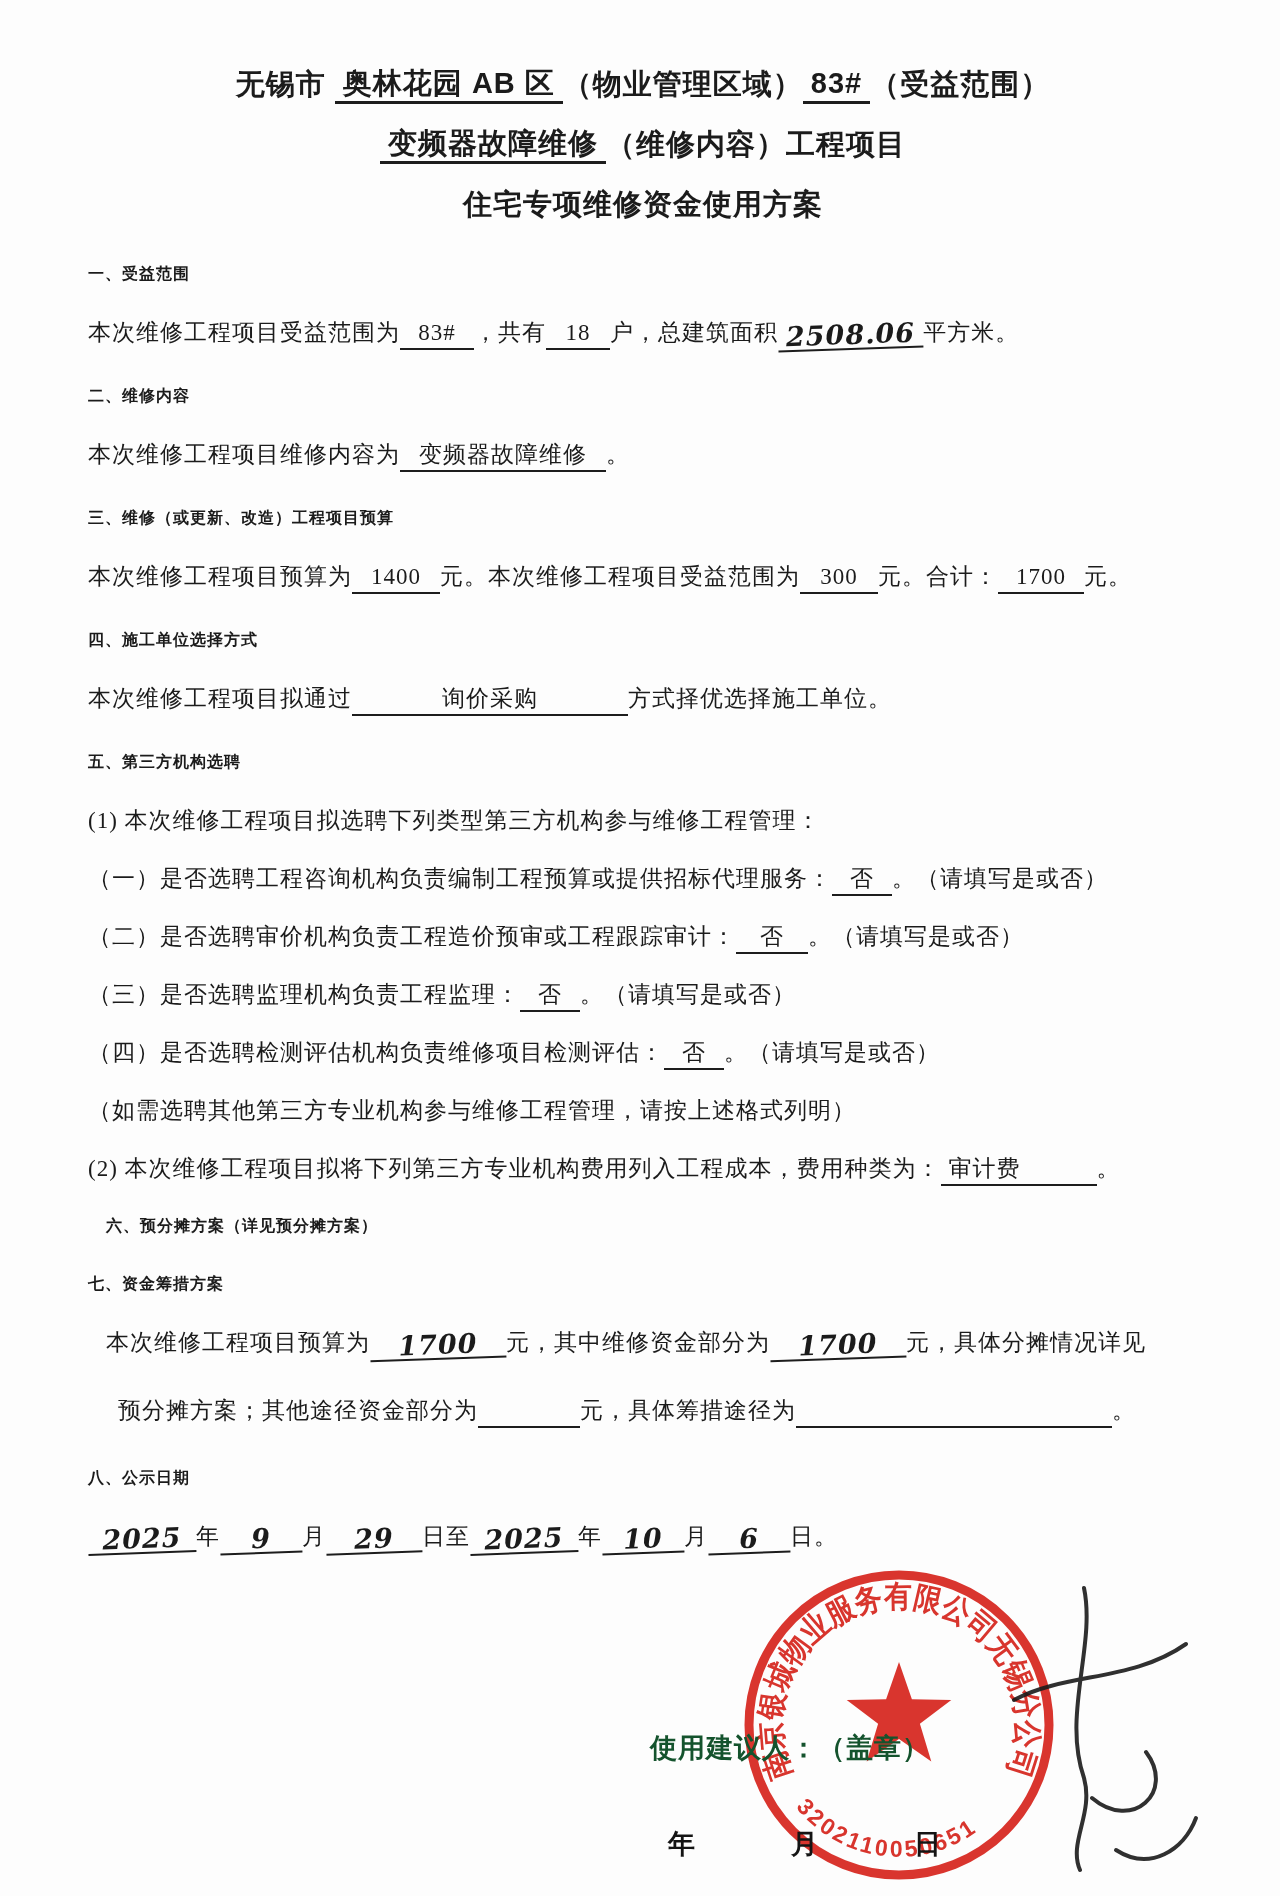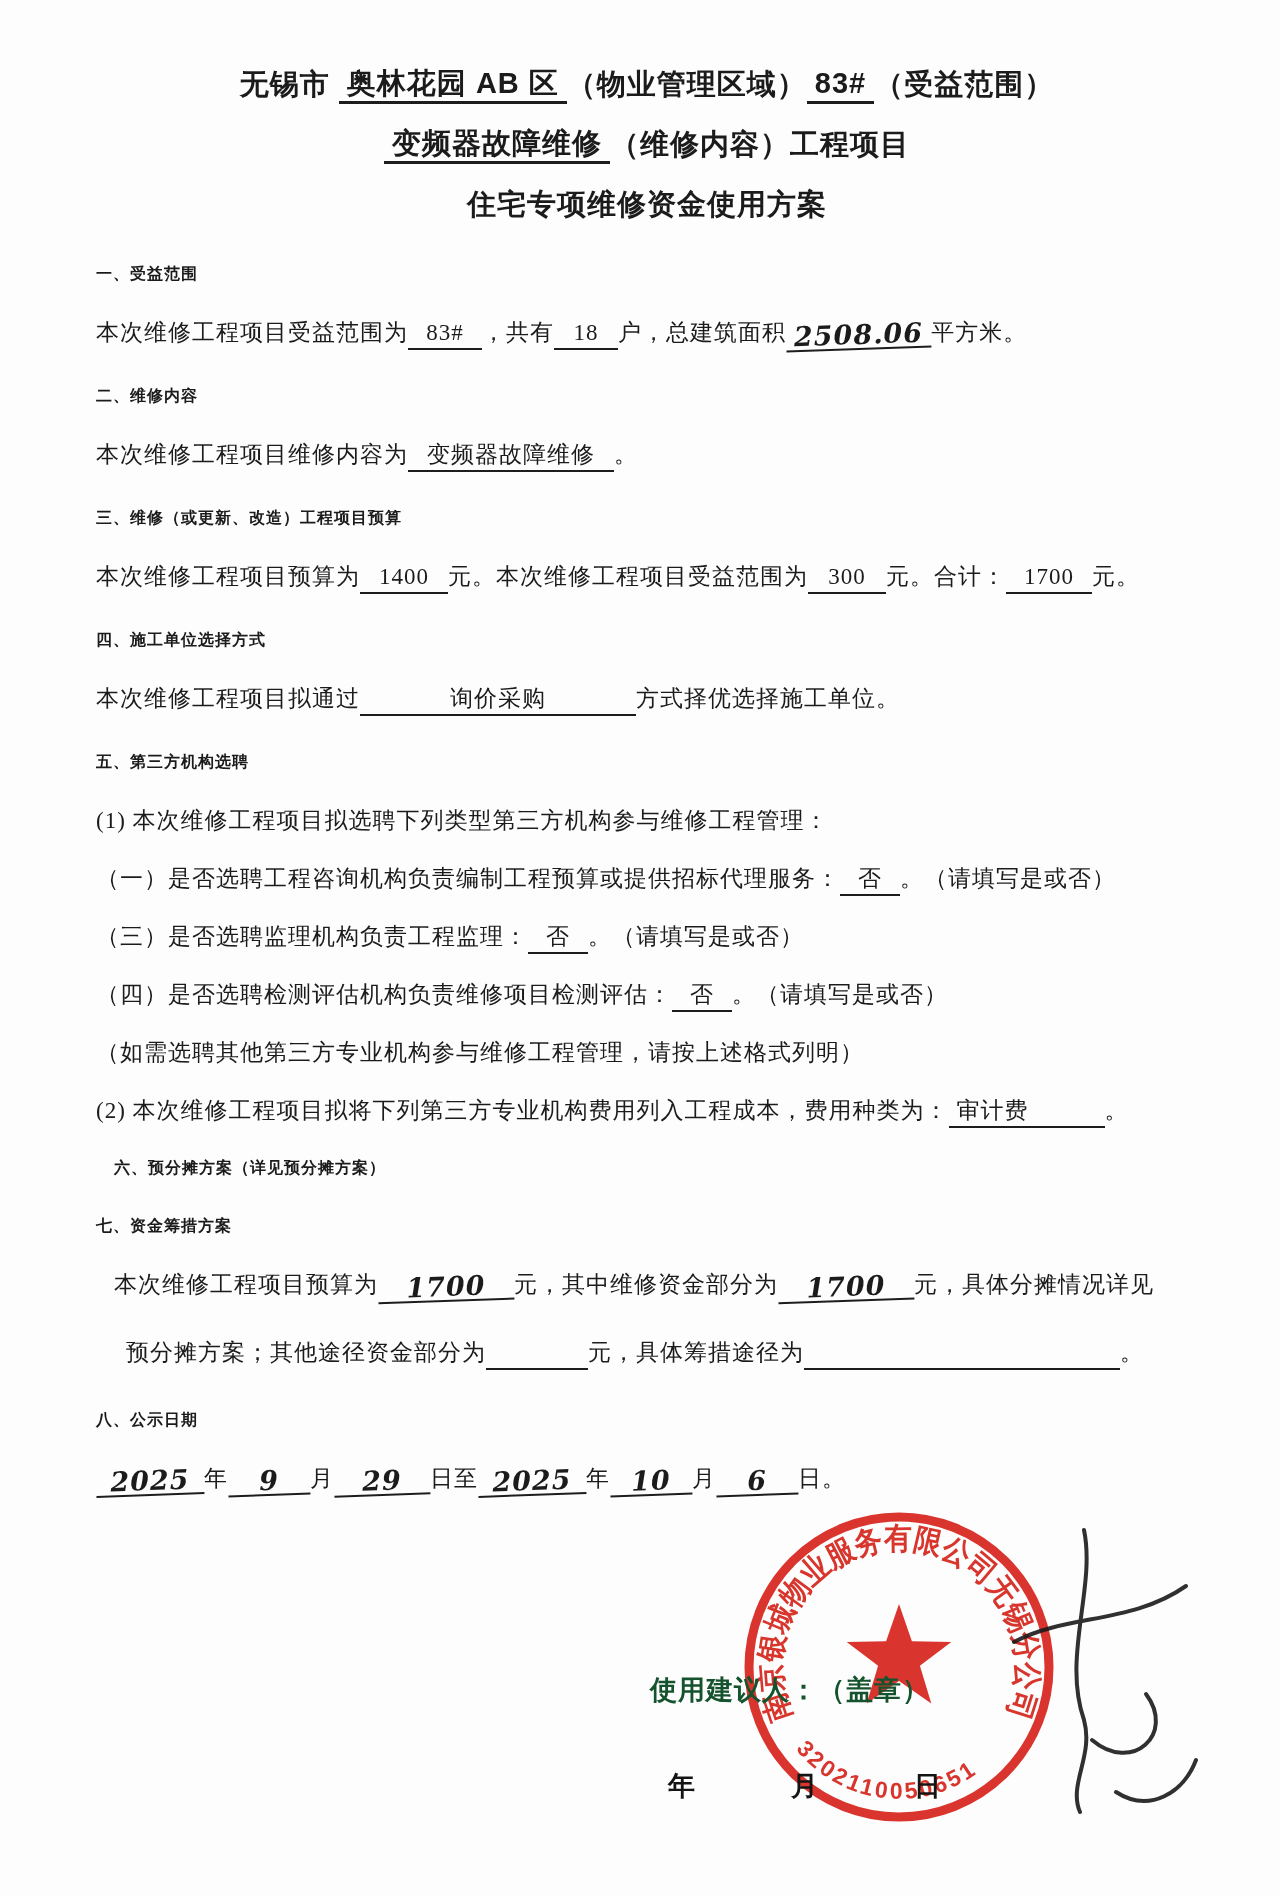--- a/index.html
+++ b/index.html
@@ -8,21 +8,21 @@
     width:1280px;height:1896px;
     margin:0 auto;
     background:#fdfdfd;
     overflow:hidden;
     font-family:"Liberation Serif", serif;
     color:#1b1b1b;
     box-sizing:border-box;
     padding:64px 82px 0 84px;
   }
   
-  .line{margin:0 0 24px 12px;line-height:34px;font-size:23px;letter-spacing:1px;white-space:nowrap;}
+  .line{margin:0 0 24px 4px;line-height:34px;font-size:23px;letter-spacing:1px;white-space:nowrap;}
   .line.title{
     text-align:center;
     font-family:"Liberation Sans", sans-serif;
     font-weight:bold;
     font-size:29px;
     line-height:40px;
     letter-spacing:1px;
     margin-bottom:20px;
   }
   .line.title-last{margin-bottom:34px;}
@@ -80,20 +80,21 @@
       <div class="line sp-md"><span class="seg">本次维修工程项目受益范围为</span><span class="seg u" style="min-width: 58px;">83#</span><span class="seg">，共有</span><span class="seg u" style="min-width: 48px;">18</span><span class="seg">户，总建筑面积</span><span class="seg u hw" style="min-width: 128px;">2508.06</span><span class="seg">平方米。</span></div>
       <div class="line h"><span class="seg">二、维修内容</span></div>
       <div class="line sp-md"><span class="seg">本次维修工程项目维修内容为</span><span class="seg u" style="min-width: 190px;">变频器故障维修</span><span class="seg">。</span></div>
       <div class="line h"><span class="seg">三、维修（或更新、改造）工程项目预算</span></div>
       <div class="line sp-md"><span class="seg">本次维修工程项目预算为</span><span class="seg u" style="min-width: 72px;">1400</span><span class="seg">元。本次维修工程项目受益范围为</span><span class="seg u" style="min-width: 62px;">300</span><span class="seg">元。合计：</span><span class="seg u" style="min-width: 70px;">1700</span><span class="seg">元。</span></div>
       <div class="line h"><span class="seg">四、施工单位选择方式</span></div>
       <div class="line sp-md"><span class="seg">本次维修工程项目拟通过</span><span class="seg u" style="min-width: 260px;">询价采购</span><span class="seg">方式择优选择施工单位。</span></div>
       <div class="line h"><span class="seg">五、第三方机构选聘</span></div>
       <div class="line"><span class="seg">(1) 本次维修工程项目拟选聘下列类型第三方机构参与维修工程管理：</span></div>
       <div class="line"><span class="seg">（一）是否选聘工程咨询机构负责编制工程预算或提供招标代理服务：</span><span class="seg u" style="min-width: 44px;">否</span><span class="seg">。（请填写是或否）</span></div>
+      <div class="line"><span class="seg">（二）是否选聘审价机构负责工程造价预审或工程跟踪审计：</span><span class="seg u" style="min-width: 56px;">否</span><span class="seg">。（请填写是或否）</span></div>
       <div class="line"><span class="seg">（三）是否选聘监理机构负责工程监理：</span><span class="seg u" style="min-width: 44px;">否</span><span class="seg">。（请填写是或否）</span></div>
       <div class="line"><span class="seg">（四）是否选聘检测评估机构负责维修项目检测评估：</span><span class="seg u" style="min-width: 44px;">否</span><span class="seg">。（请填写是或否）</span></div>
       <div class="line"><span class="seg">（如需选聘其他第三方专业机构参与维修工程管理，请按上述格式列明）</span></div>
       <div class="line"><span class="seg">(2) 本次维修工程项目拟将下列第三方专业机构费用列入工程成本，费用种类为：</span><span class="seg u" style="min-width: 140px; text-align: left;">审计费</span><span class="seg">。</span></div>
       <div class="line h indent1"><span class="seg">六、预分摊方案（详见预分摊方案）</span></div>
       <div class="line h"><span class="seg">七、资金筹措方案</span></div>
       <div class="line indent1 sp-lg"><span class="seg">本次维修工程项目预算为</span><span class="seg u hw" style="min-width: 120px;">1700</span><span class="seg">元，其中维修资金部分为</span><span class="seg u hw" style="min-width: 120px;">1700</span><span class="seg">元，具体分摊情况详见</span></div>
       <div class="line indent2 sp-lg"><span class="seg">预分摊方案；其他途径资金部分为</span><span class="seg u" style="min-width: 86px;"></span><span class="seg">元，具体筹措途径为</span><span class="seg u" style="min-width: 300px;"></span><span class="seg">。</span></div>
       <div class="line h"><span class="seg">八、公示日期</span></div>
       <div class="line"><span class="seg u hw" style="min-width: 92px;">2025</span><span class="seg">年</span><span class="seg u hw" style="min-width: 66px;">9</span><span class="seg">月</span><span class="seg u hw" style="min-width: 80px;">29</span><span class="seg">日至</span><span class="seg u hw" style="min-width: 92px;">2025</span><span class="seg">年</span><span class="seg u hw" style="min-width: 66px;">10</span><span class="seg">月</span><span class="seg u hw" style="min-width: 66px;">6</span><span class="seg">日。</span></div>

